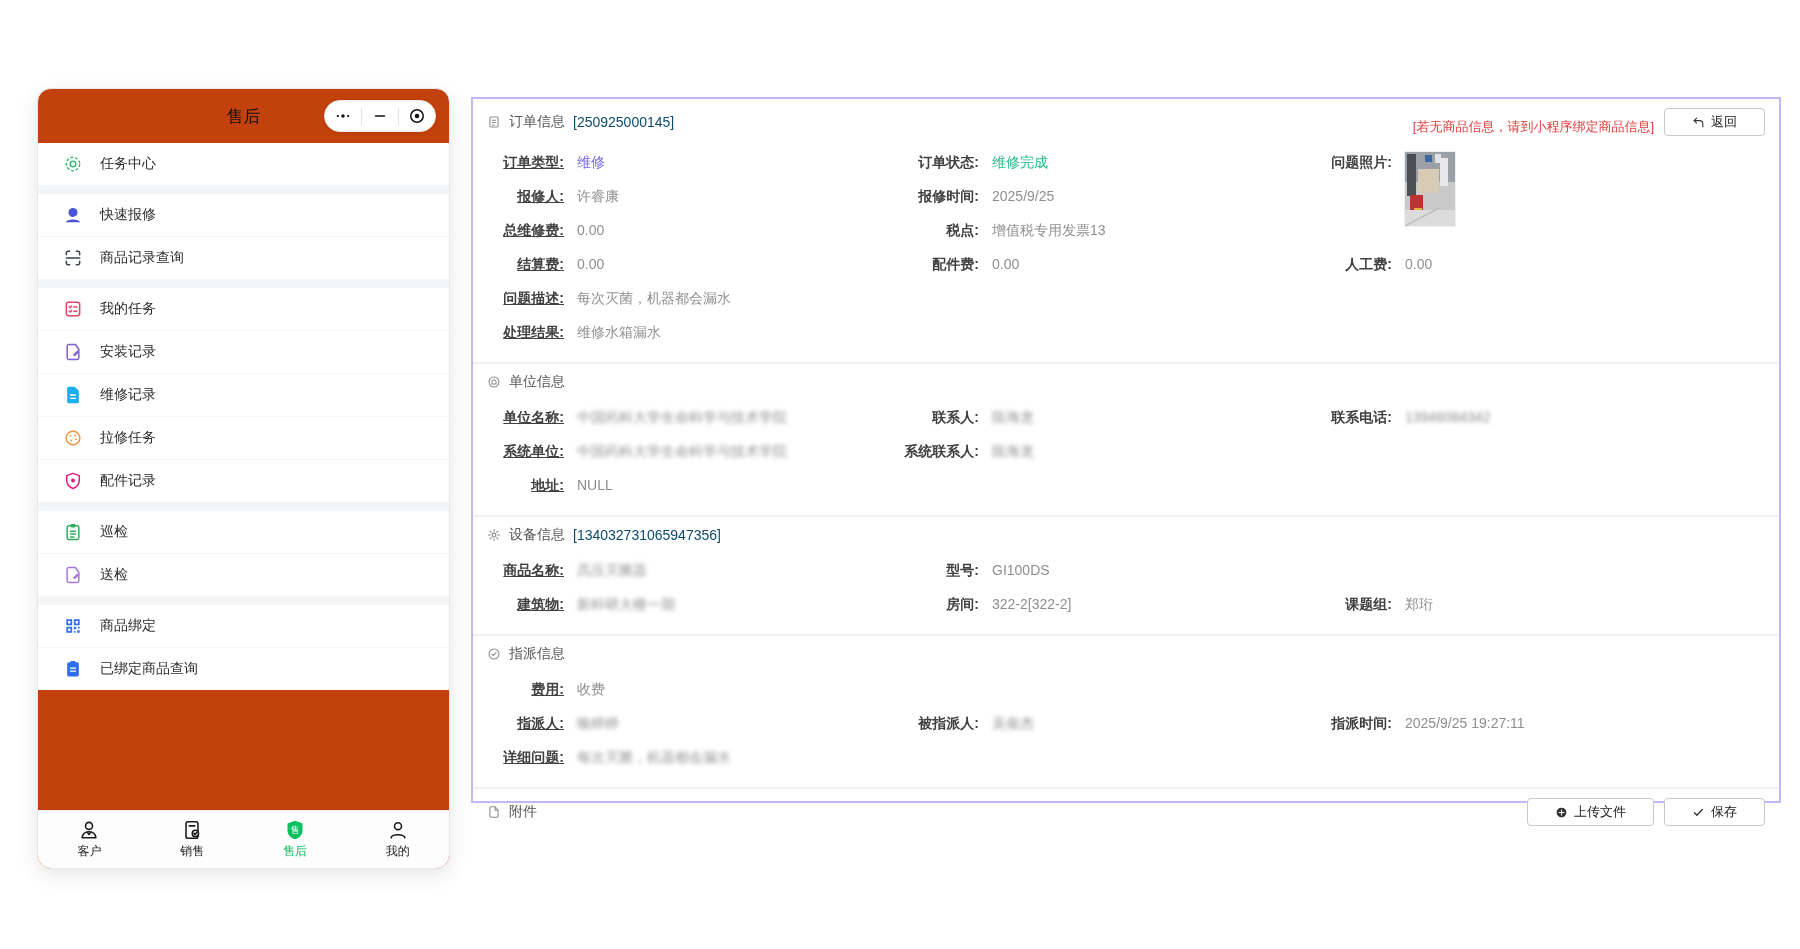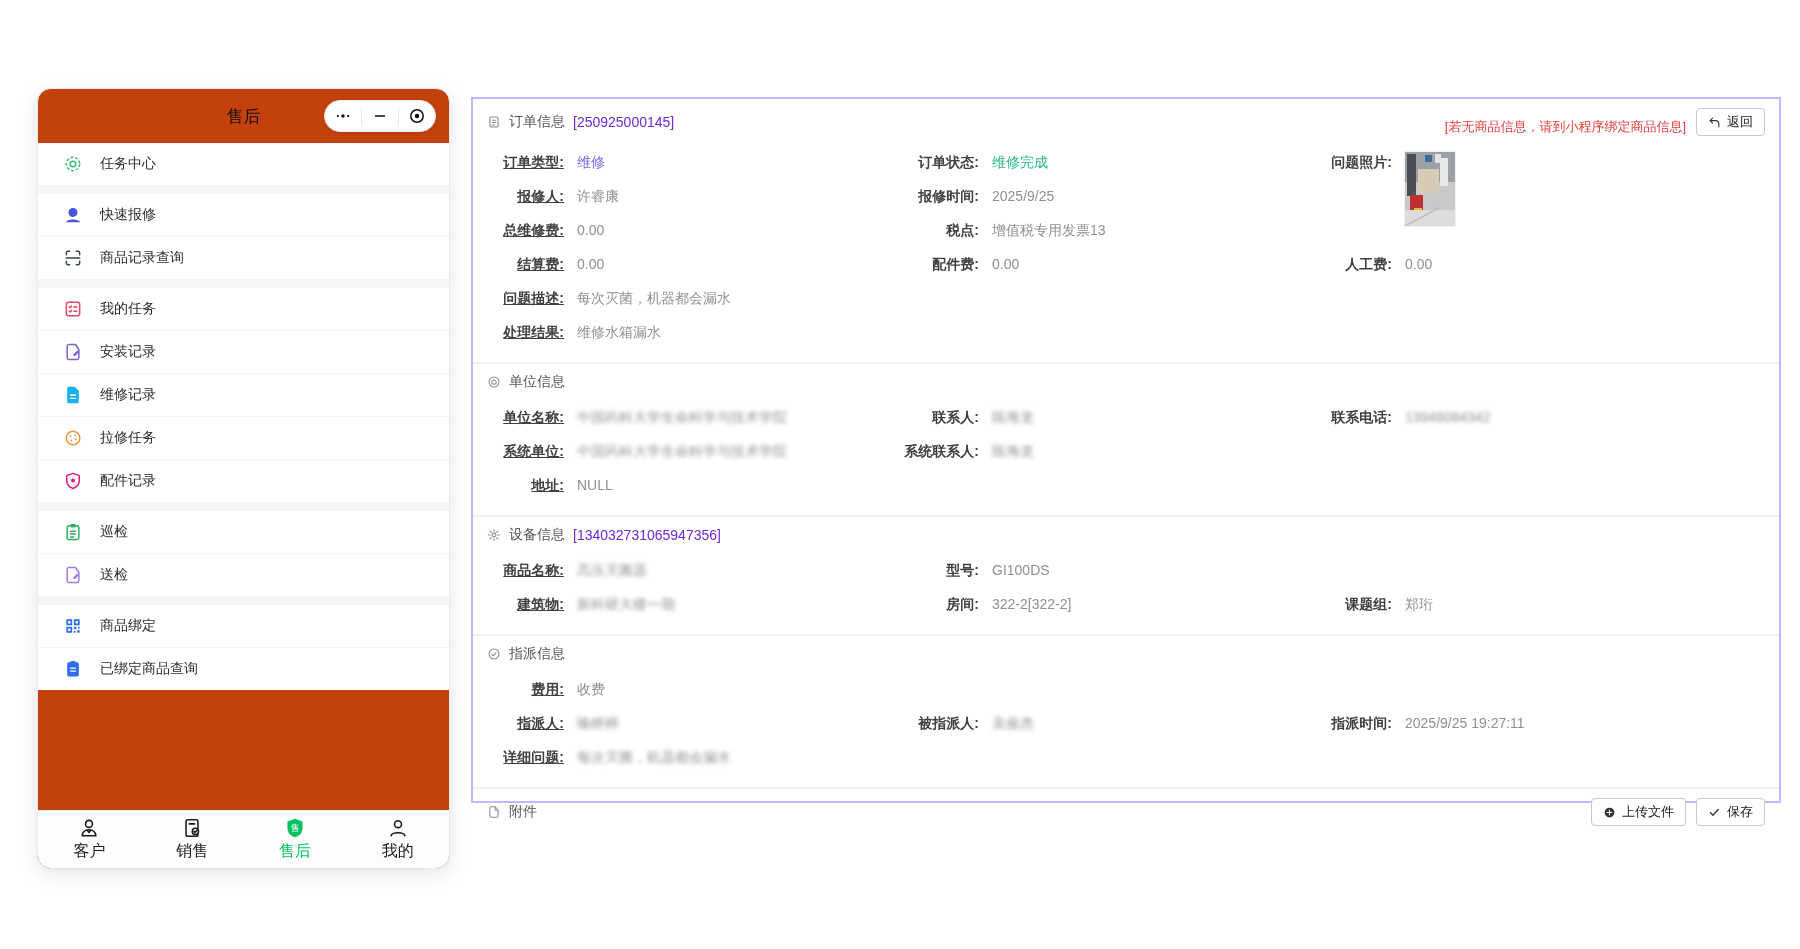--- a/index.html
+++ b/index.html
@@ -16,35 +16,35 @@
            display:flex;align-items:center;box-sizing:border-box;}
   .cap-btn{flex:1;height:100%;display:flex;align-items:center;justify-content:center;cursor:pointer;color:#111;}
   .cap-div{width:1px;height:17px;background:#e4e4e4;}
   .menu{flex:1 1 auto;overflow:hidden;}
   .mgroup + .mgroup{border-top:9px solid #f4f5f7;}
   .mrow{height:42px;display:flex;align-items:center;gap:17px;padding:0 25px;cursor:pointer;background:#fff;}
   .mrow + .mrow{border-top:1px solid #f5f5f5;}
   .mrow .mlabel{font-size:14px;color:#2a2a2a;}
   .tabbar{flex:0 0 auto;height:57px;border-top:1px solid #ececec;display:flex;background:#fdfdfd;}
   .tab{flex:1;display:flex;flex-direction:column;align-items:center;justify-content:center;gap:2px;cursor:pointer;color:#1a1a1a;}
-  .tab .tlabel{font-size:16px;}
+  .tab .tlabel{font-size:12px;}
   .tab.active{color:#07c160;}
   
   .icon{display:inline-flex;align-items:center;justify-content:center;flex:0 0 auto;}
   .icon svg{width:100%;height:100%;display:block;}
   
   .panel{position:absolute;left:471px;top:97px;width:1310px;height:706px;background:#fff;
          border:2px solid #c4b5fd;box-sizing:border-box;display:flex;flex-direction:column;}
   .section + .section{border-top:2px solid #f1f1f1;}
   .sec-header{display:flex;align-items:center;gap:8px;padding:9px 14px 8px;font-size:14px;color:#555;}
   .sec-title{color:#555;}
-  .sec-code{color:#6d28d9;}
+  .sec-code{color:#0c4a6e;}
   .sec-right{margin-left:auto;display:flex;align-items:flex-end;gap:10px;}
   .notice{font-size:13px;color:#e23c3c;}
-  .btn{display:inline-flex;align-items:center;gap:6px;padding:4px 11px;border:1px solid #c8c8c8;border-radius:4px;
+  .btn{display:inline-flex;align-items:center;gap:6px;padding:4px 27px;border:1px solid #c8c8c8;border-radius:4px;
        background:#fff;font-size:13px;color:#222;cursor:pointer;font-family:inherit;}
   .fields{padding:2px 0 12px;}
   .frow{display:grid;grid-template-columns:420px 415px 1fr;padding:8px 0;}
   .field{display:flex;align-items:flex-start;}
   .field.c1{grid-column:1;}
   .field.c2{grid-column:2;}
   .field.c3{grid-column:3;}
   .flabel{font-weight:600;color:#404040;font-size:14px;text-align:right;flex:0 0 auto;}
   .c1 .flabel{width:91px;text-decoration:underline;}
   .c2 .flabel{width:86px;}

